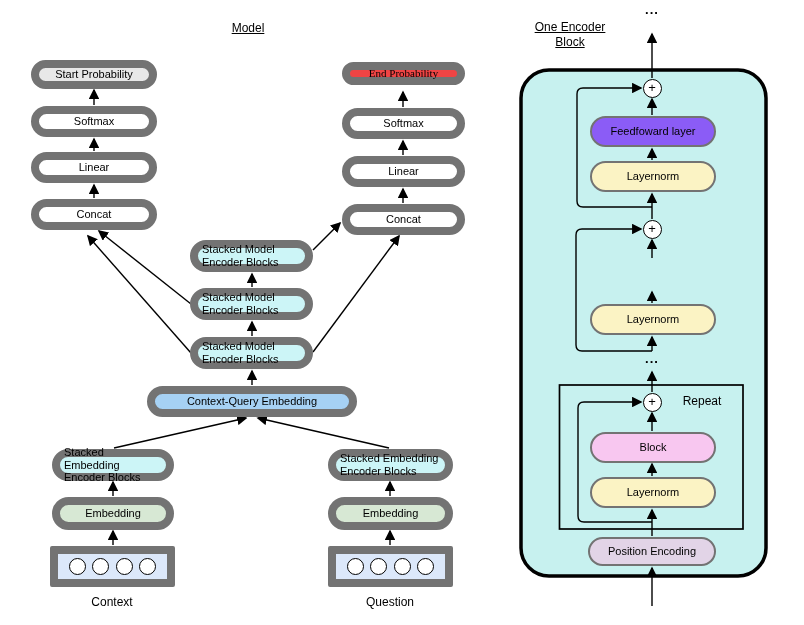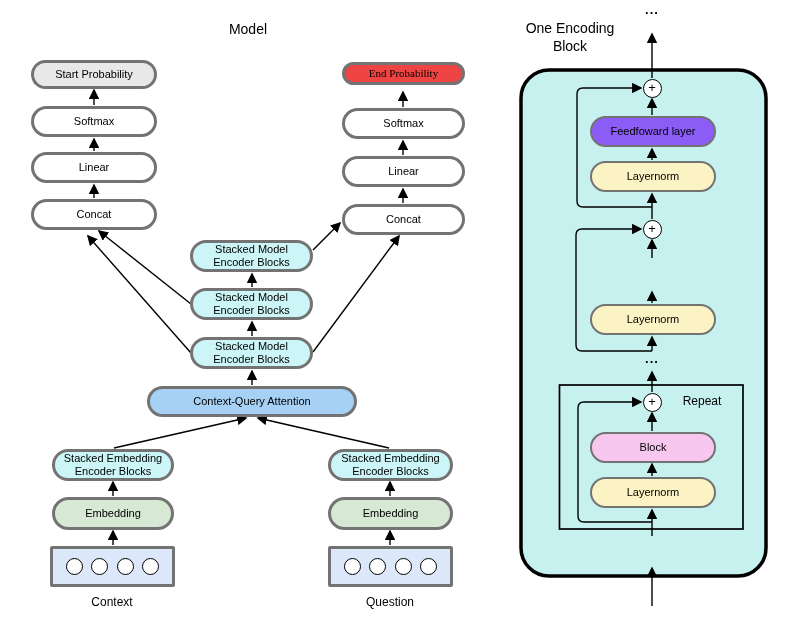--- a/index.html
+++ b/index.html
@@ -1,24 +1,24 @@
 <!DOCTYPE html>
 <html><head>
 <meta charset="utf-8">
 <style>
   html,body{margin:0;padding:0;background:#fff;}
   .stage{position:relative;width:804px;height:625px;background:#ffffff;overflow:hidden;
          font-family:"Liberation Sans",sans-serif;color:#000;}
   .stage svg{position:absolute;left:0;top:0;z-index:1;}
   .nd{position:absolute;box-sizing:border-box;display:flex;align-items:center;justify-content:center;
-      text-align:center;border:3px solid #737373;border-radius:17px;font-size:11px;line-height:1.15;
+      border:8px solid #737373;border-radius:17px;font-size:11px;line-height:1.15;
       background:#fff;z-index:2;padding:0 4px;}
   .nd2{border-width:2.5px;}
   .sq{border-radius:2px;}
-  .ttl{position:absolute;font-size:14px;text-align:center;z-index:2;line-height:1.25;}
+  .ttl{position:absolute;font-size:12px;text-align:center;z-index:2;line-height:1.25;text-decoration:underline;}
   .lbl{position:absolute;font-size:12px;text-align:center;z-index:2;}
   .plus{position:absolute;width:19px;height:19px;box-sizing:border-box;border:1.7px solid #000;
         border-radius:50%;background:#fff;display:flex;align-items:center;justify-content:center;
         font-size:13px;line-height:1;z-index:3;padding-bottom:1px;}
   .dots{position:absolute;font-size:13px;font-weight:bold;letter-spacing:1px;z-index:2;text-align:center;}
   .tokrow{display:flex;width:100%;justify-content:space-evenly;align-items:center;}
   .tok{width:17px;height:17px;border:1.6px solid #000;border-radius:50%;background:#fff;box-sizing:border-box;}
 </style>
 </head>
 <body>
@@ -106,21 +106,21 @@
 
   <div class="nd" style="left: 342px; top: 62px; width: 123px; height: 23px; background-color: #ef4444; font-family: Liberation Serif, serif;">End Probability</div>
   <div class="nd" style="left:342px;top:108px;width:123px;height:31px;">Softmax</div>
   <div class="nd" style="left:342px;top:156px;width:123px;height:31px;">Linear</div>
   <div class="nd" style="left:342px;top:204px;width:123px;height:31px;">Concat</div>
 
   <div class="nd" style="left: 190px; top: 240px; width: 123px; height: 32px; background-color: rgb(204, 245, 247);">Stacked Model Encoder Blocks</div>
   <div class="nd" style="left: 190px; top: 288px; width: 123px; height: 32px; background-color: rgb(204, 245, 247);">Stacked Model Encoder Blocks</div>
   <div class="nd" style="left: 190px; top: 337px; width: 123px; height: 32px; background-color: rgb(204, 245, 247);">Stacked Model Encoder Blocks</div>
 
-  <div class="nd" style="left: 147px; top: 386px; width: 210px; height: 31px; background-color: rgb(166, 209, 244);">Context-Query Attention</div>
+  <div class="nd" style="left: 147px; top: 386px; width: 210px; height: 31px; background-color: rgb(166, 209, 244);">Context-Query Embedding</div>
 
   <div class="nd" style="left: 52px; top: 449px; width: 122px; height: 32px; background-color: rgb(204, 245, 247);">Stacked Embedding Encoder Blocks</div>
   <div class="nd" style="left: 52px; top: 497px; width: 122px; height: 33px; background-color: rgb(215, 232, 212);">Embedding</div>
   <div class="nd sq" style="left: 50px; top: 546px; width: 125px; height: 41px; background-color: rgb(220, 232, 250);">
     <div class="tokrow">
       <span class="tok"></span>
       <span class="tok"></span>
       <span class="tok"></span>
       <span class="tok"></span>
     </div>
@@ -133,32 +133,33 @@
     <div class="tokrow">
       <span class="tok"></span>
       <span class="tok"></span>
       <span class="tok"></span>
       <span class="tok"></span>
     </div>
   </div>
   <div class="lbl" style="left:340px;top:595px;width:100px;">Question</div>
 
   <div class="ttl" style="left:505px;top:20px;width:130px;">
-    <span>One Encoding</span><br>
+    <span>One Encoder</span><br>
     <span>Block</span>
   </div>
 
   <div class="dots" style="left:640px;top:2px;width:24px;">...</div>
   <div class="dots" style="left:640px;top:351px;width:24px;">...</div>
 
   <div class="plus" style="left:642.5px;top:78.5px;">+</div>
   <div class="plus" style="left:642.5px;top:219.5px;">+</div>
   <div class="plus" style="left:642.5px;top:392.5px;">+</div>
 
   <div class="lbl" style="left:676px;top:394px;width:52px;">Repeat</div>
 
   <div class="nd nd2" style="left: 590px; top: 116px; width: 126px; height: 31px; background-color: #8b5cf6;">Feedfoward layer</div>
   <div class="nd nd2" style="left: 590px; top: 161px; width: 126px; height: 31px; background-color: rgb(251, 243, 196);">Layernorm</div>
   <div class="nd nd2" style="left: 590px; top: 304px; width: 126px; height: 31px; background-color: rgb(251, 243, 196);">Layernorm</div>
   <div class="nd nd2" style="left: 590px; top: 432px; width: 126px; height: 31px; background-color: rgb(248, 199, 240);">Block</div>
   <div class="nd nd2" style="left: 590px; top: 477px; width: 126px; height: 31px; background-color: rgb(251, 243, 196);">Layernorm</div>
+  <div class="nd nd2" style="left: 588px; top: 537px; width: 128px; height: 29px; background-color: rgb(226, 212, 231);">Position Encoding</div>
 
 </div>
 
 </body></html>

